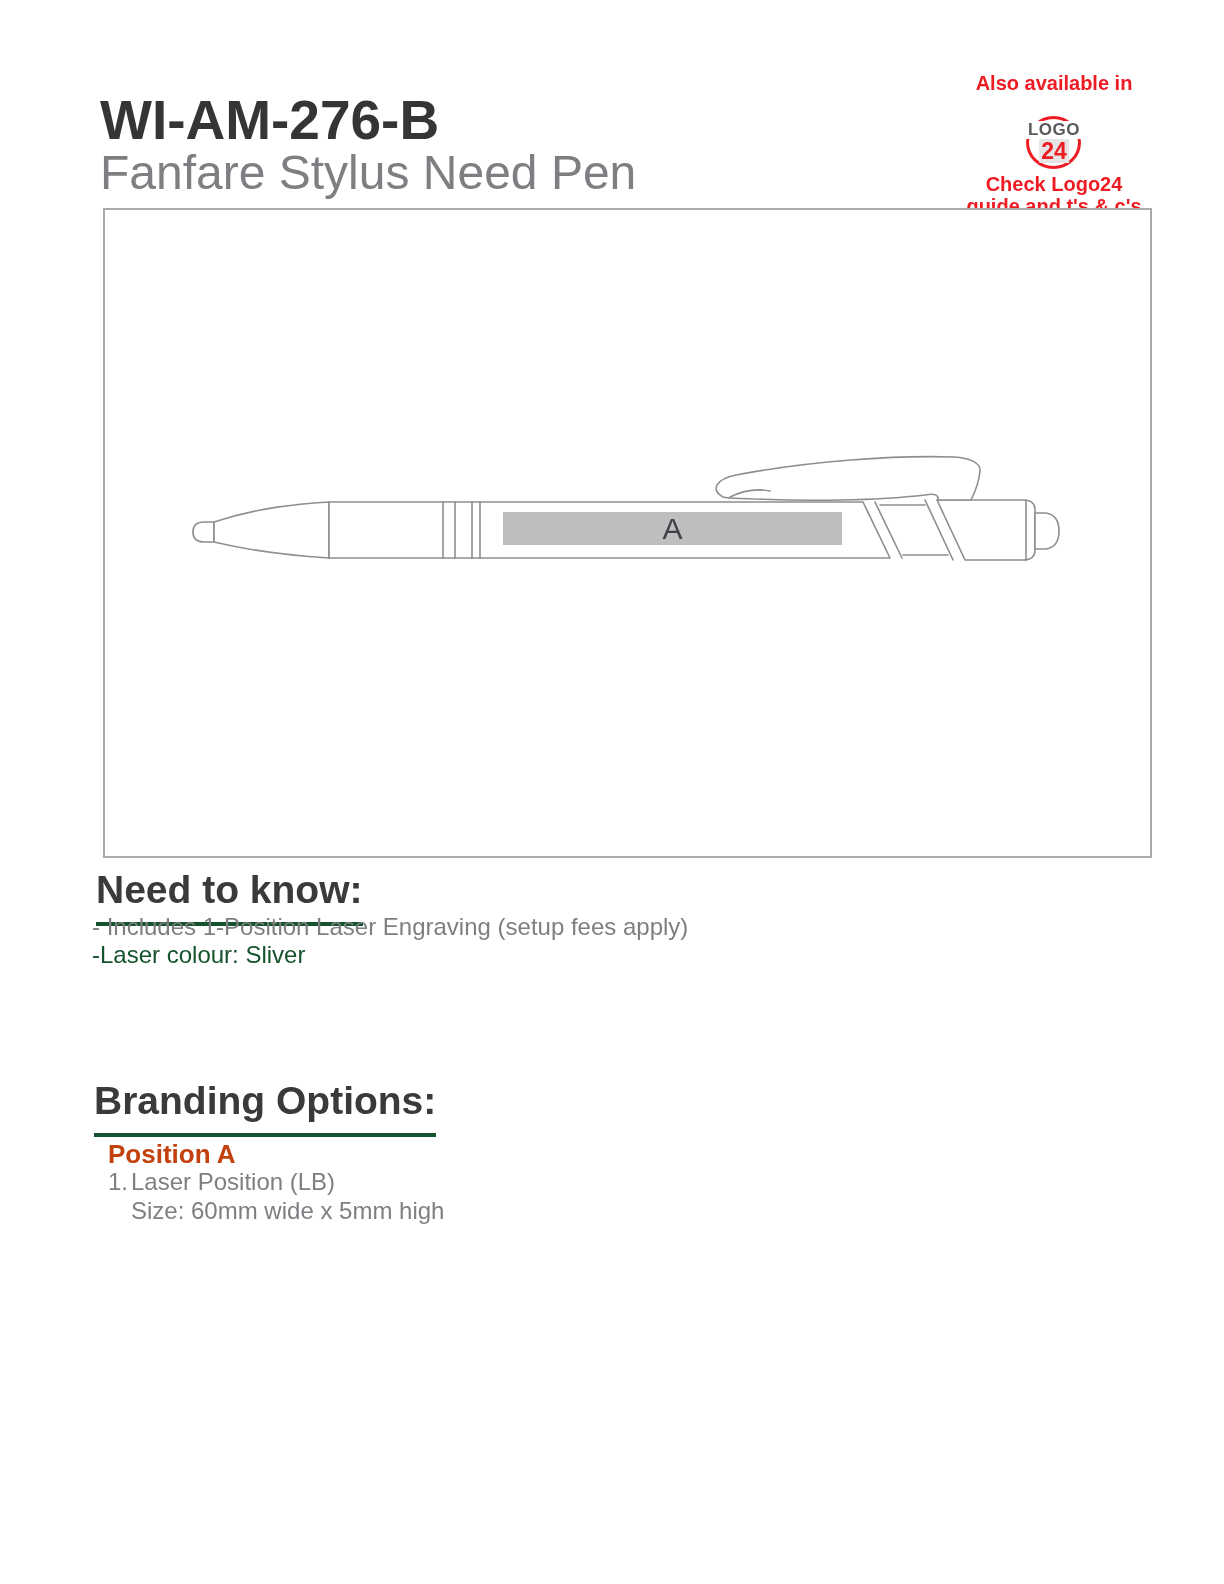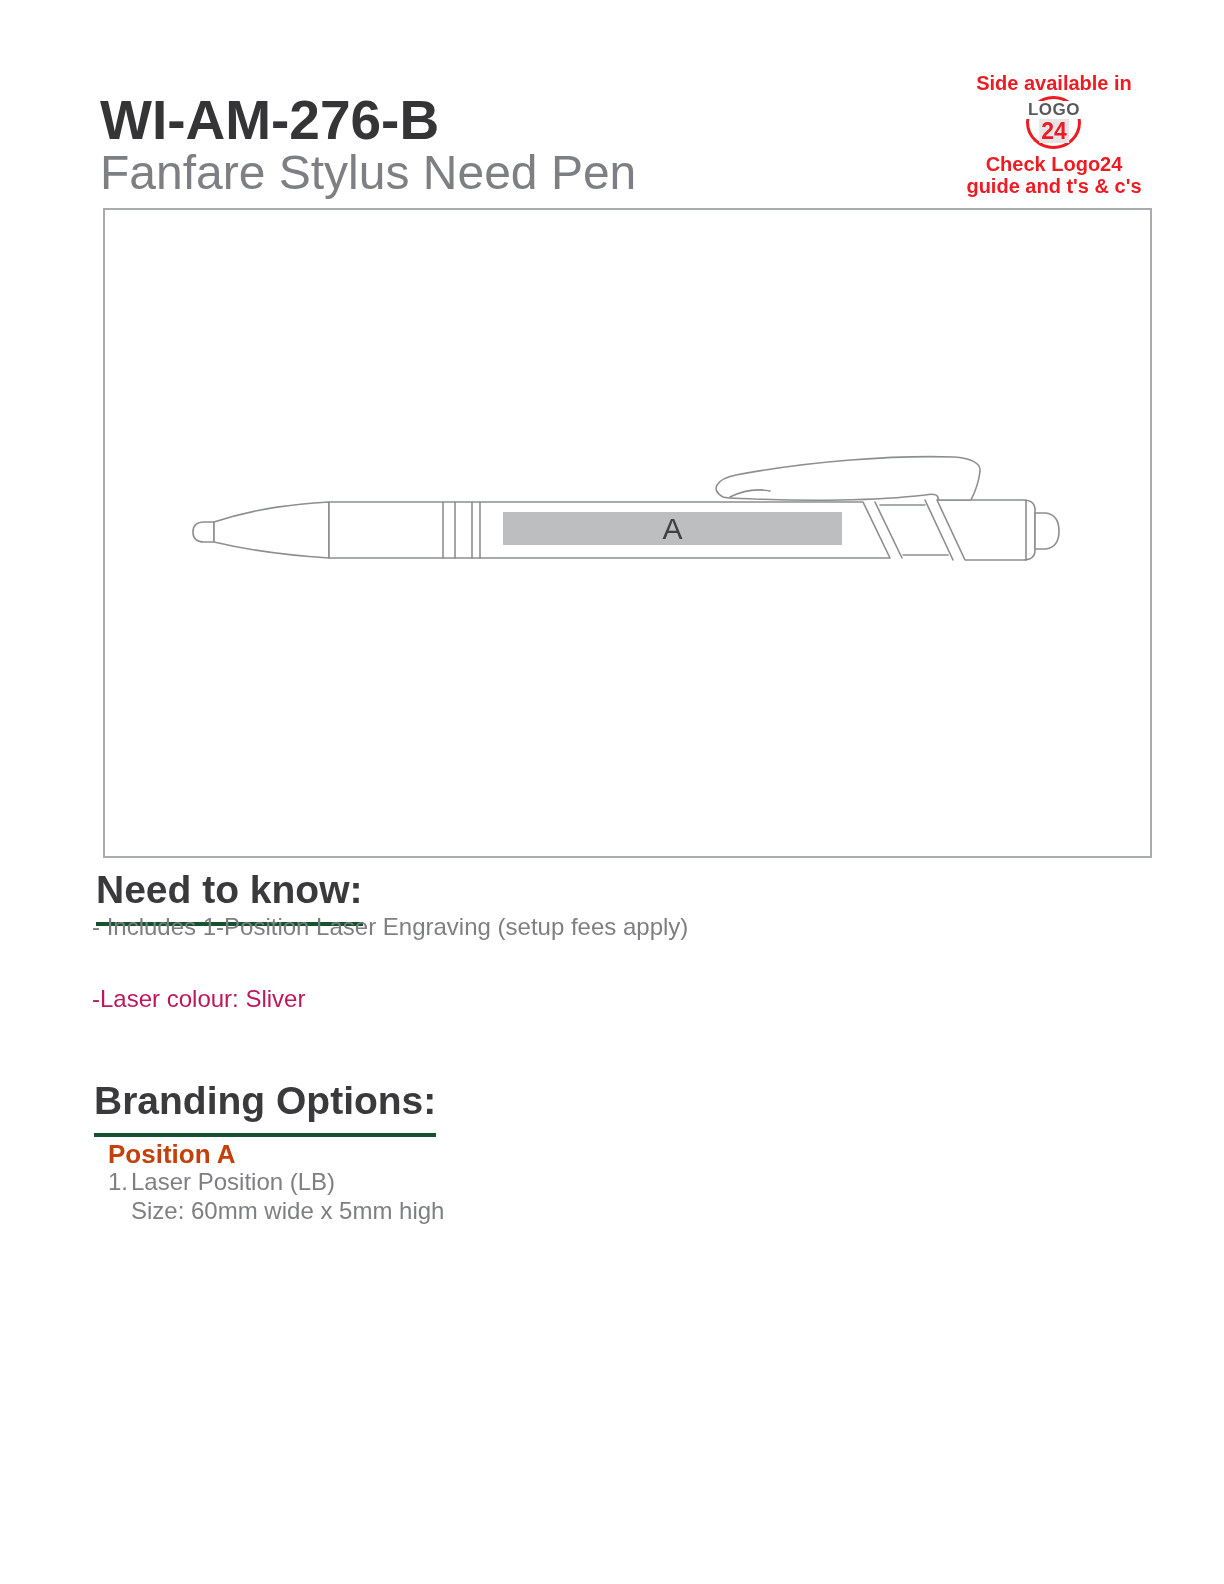--- a/index.html
+++ b/index.html
@@ -10,21 +10,21 @@
   }
   .abs{position:absolute;}
 
   
   .product-code{left:100px;top:88px;font-size:55px;font-weight:bold;color:#353537;letter-spacing:0;}
   .product-name{left:100px;top:145px;font-size:48px;color:#7d7f82;}
 
   
   .logo-block{left:934px;top:72px;width:240px;text-align:center;color:#ee1b23;font-weight:bold;}
   .logo-tagline{font-size:20px;line-height:22px;}
-  .logo24{position:relative;width:58px;height:58px;margin:0 auto 1px auto;}
+  .logo24{position:relative;width:58px;height:58px;margin:20px auto 1px auto;}
   .logo24-circle{position:absolute;left:1px;top:2px;width:49px;height:47px;border:3px solid #ee1b23;border-radius:50%;}
   .logo24-word{position:absolute;top:7px;left:50%;transform:translateX(-50%);background:#ffffff;padding:0 3px;
     font-size:17px;line-height:18px;font-weight:bold;color:#58595b;letter-spacing:0.5px;}
   .logo24-num{position:absolute;top:25px;left:50%;transform:translateX(-50%);background:#e5e5e5;padding:0 2px;
     font-size:23px;line-height:24px;font-weight:bold;color:#ee1b23;}
   .logo-note{font-size:20px;line-height:22px;}
 
   
   .diagram-box{left:103px;top:208px;width:1045px;height:646px;border:2px solid #a9abae;background:#ffffff;}
   .pen-svg{position:absolute;left:0;top:0;width:1045px;height:646px;}
@@ -34,37 +34,37 @@
     font-size:30px;color:#7d7f82;}
 
   
   .sec-heading{font-size:39px;line-height:44px;font-weight:bold;color:#3a3a3c;
     display:inline-block;padding-bottom:10px;border-bottom:4px solid #14532d;margin:4px;}
   .need-heading-wrap{left:92px;top:864px;}
   .branding-heading-wrap{left:90px;top:1075px;}
 
   
   .ntk-lines{left:92px;top:913px;font-size:24px;line-height:28px;color:#7d7f82;}
-  .ntk-line.red{color:#be185d;margin-top:44px;}
+  .ntk-line.red{color:#14532d;}
 
   
   .position-title{left:108px;top:1139px;font-size:26px;font-weight:bold;color:#c2410c;}
   .brand-item{left:108px;top:1167px;font-size:24px;line-height:29px;color:#7d7f82;}
   .brand-item .row{display:flex;}
   .brand-item .num{width:23px;flex:0 0 23px;}
   .brand-item .indent{margin-left:23px;}
 </style>
 </head>
 <body>
 
 <div class="abs product-code">WI-AM-276-B</div>
 <div class="abs product-name">Fanfare Stylus Need Pen</div>
 
 <div class="abs logo-block">
-  <div class="logo-tagline">Side available in</div>
+  <div class="logo-tagline">Also available in</div>
   <div class="logo24">
     <div class="logo24-circle"></div>
     <div class="logo24-word">LOGO</div>
     <div class="logo24-num">24</div>
   </div>
   <div class="logo-note">Check Logo24</div>
   <div class="logo-note">guide and t's &amp; c's</div>
 </div>
 
 <div class="abs diagram-box">

